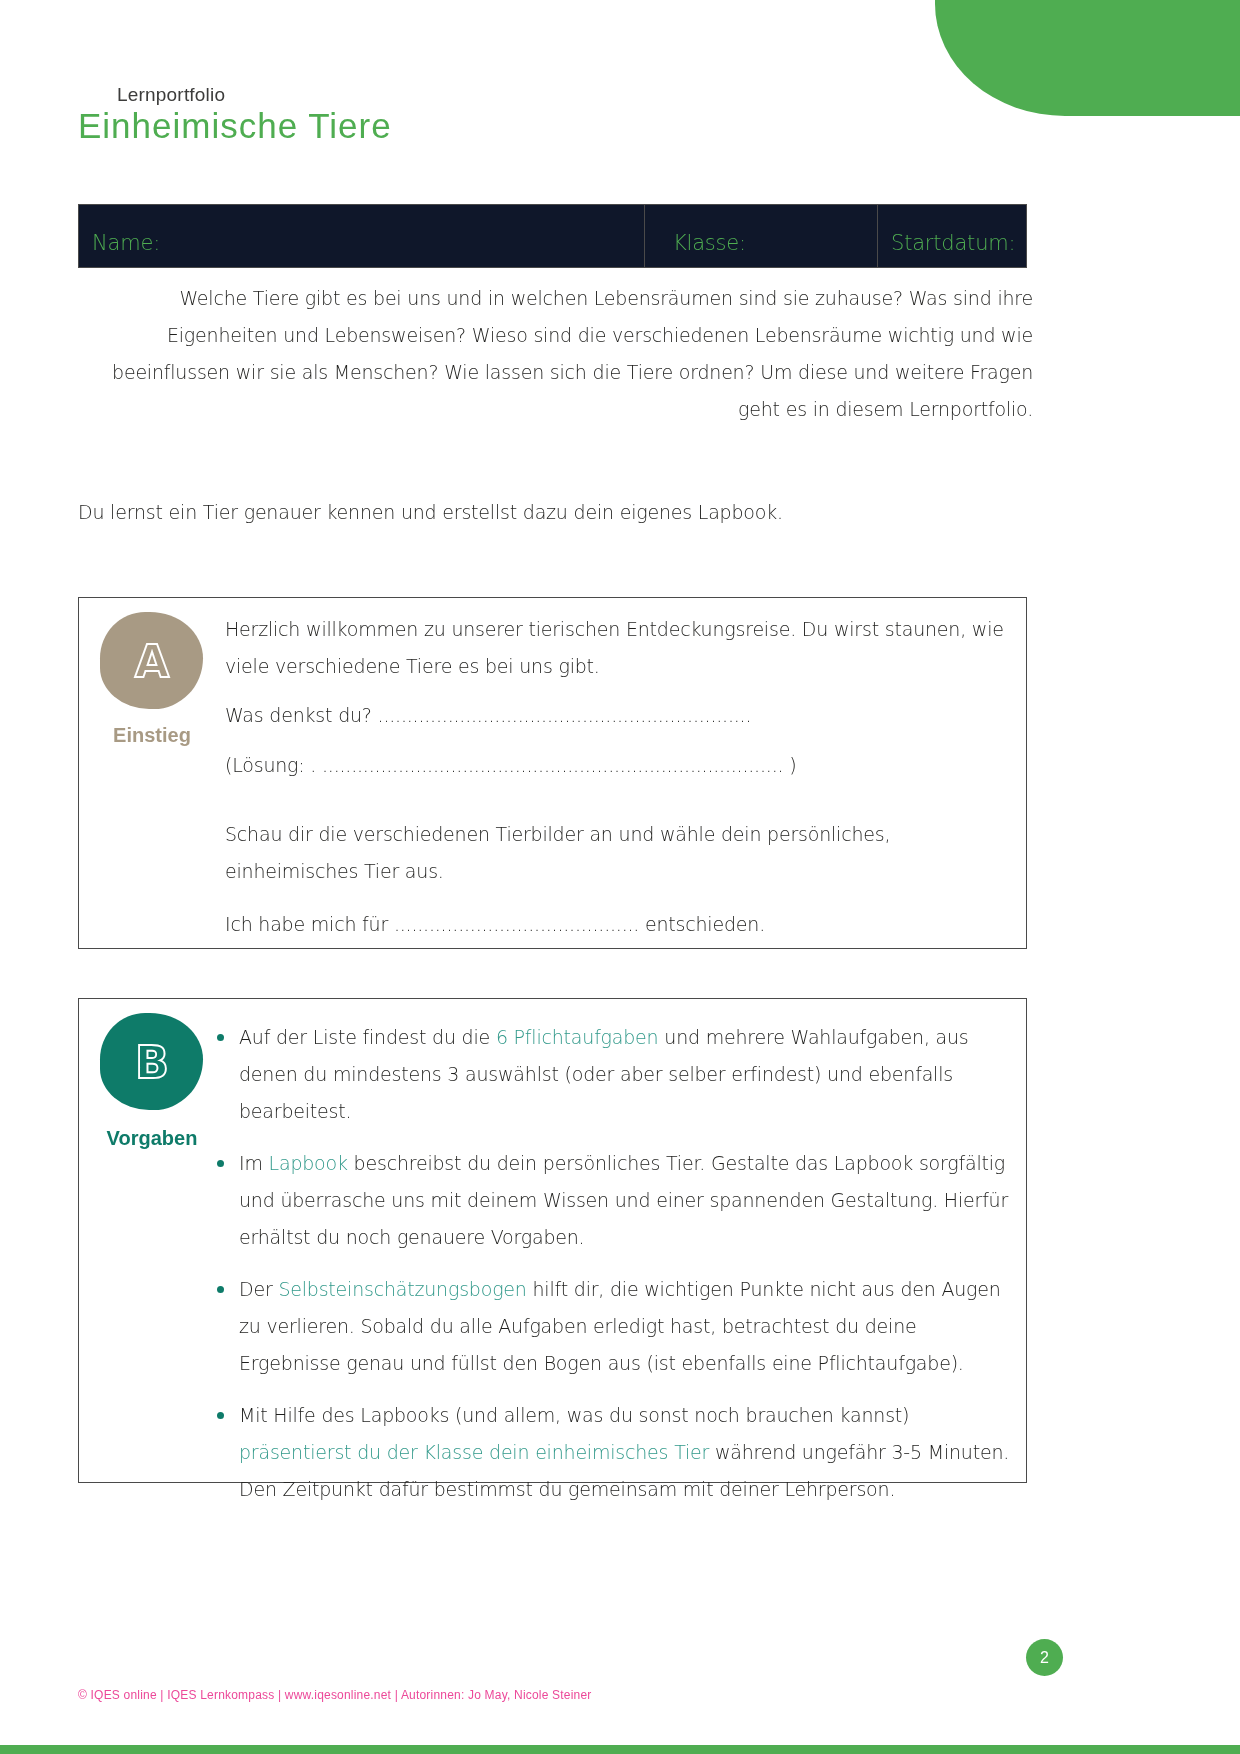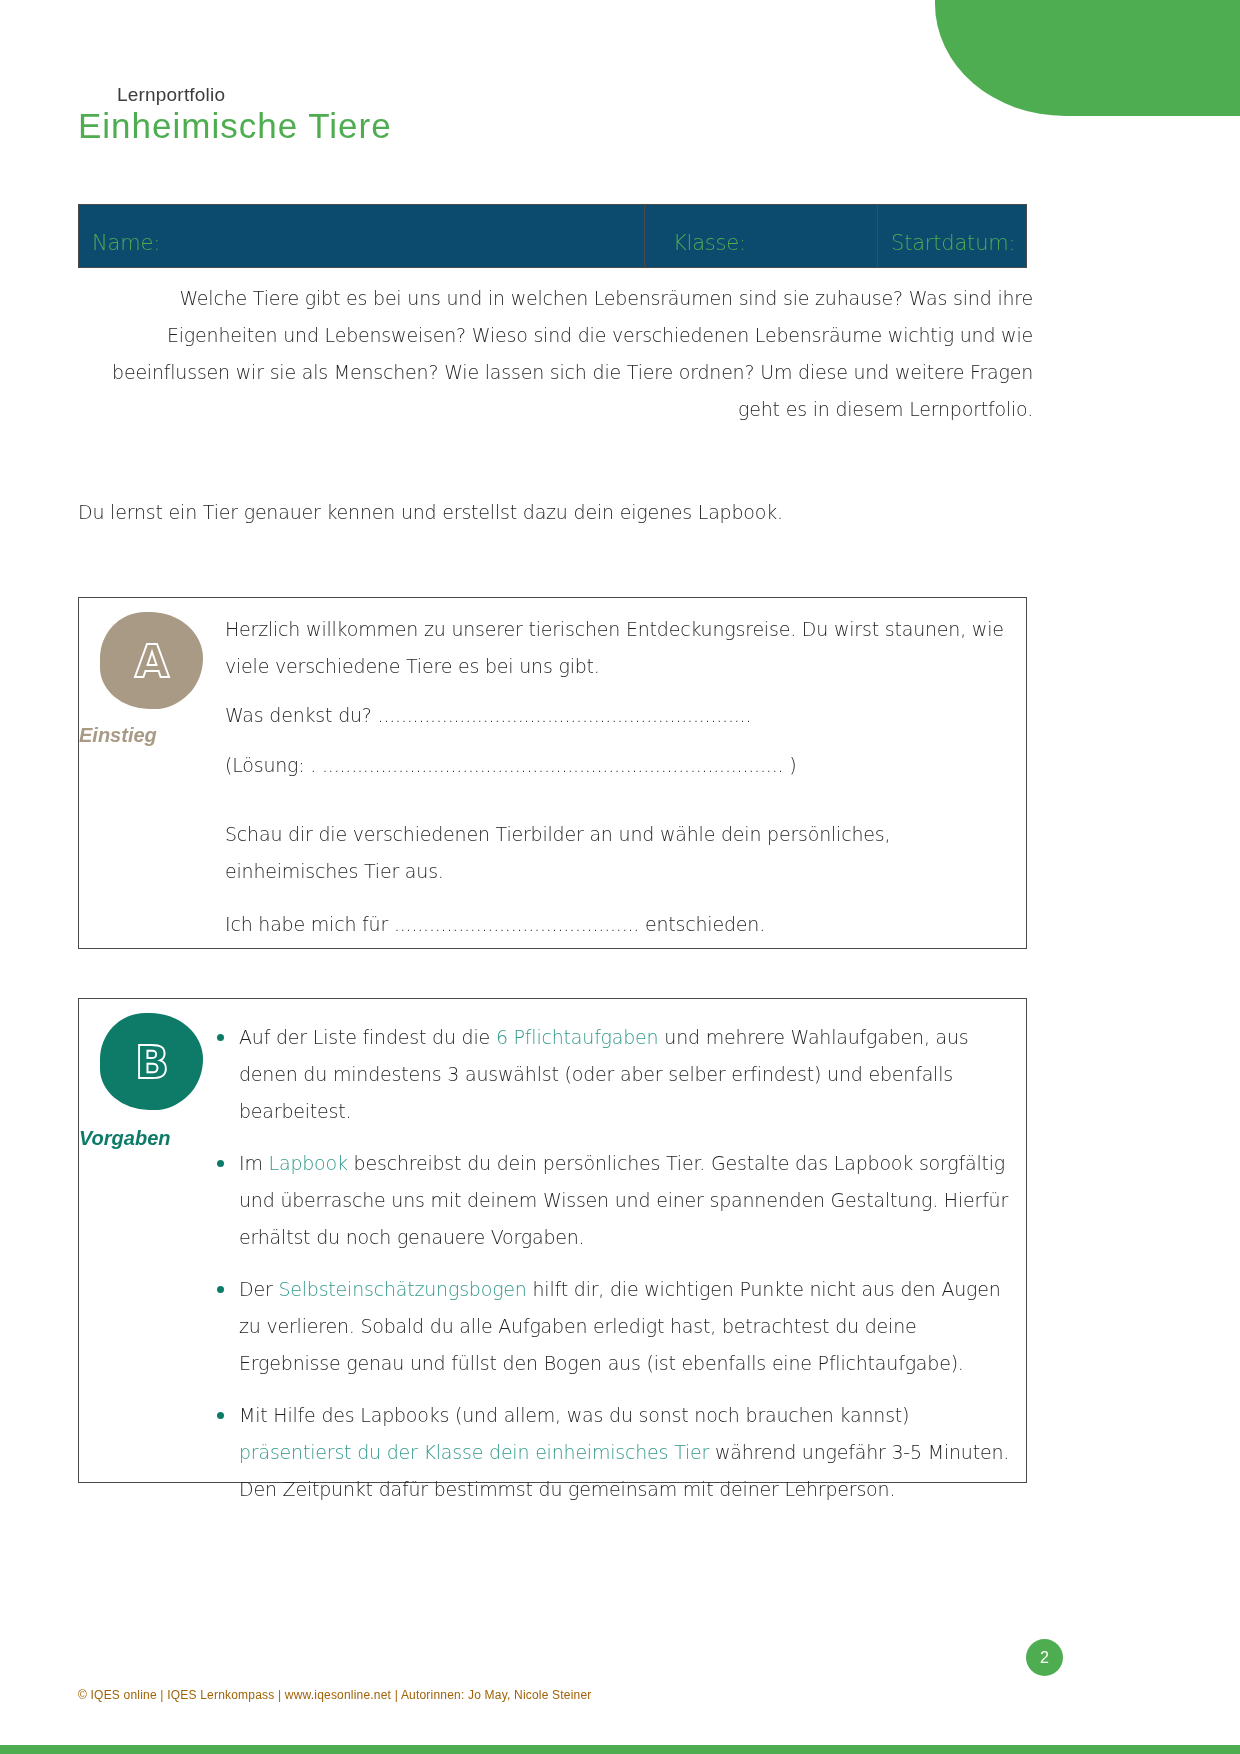--- a/index.html
+++ b/index.html
@@ -42,21 +42,21 @@
     font-stretch:condensed;
     letter-spacing:-0.2px;
     color:var(--ink);
   }
   
   .info-table{
     position:absolute;left:78px;top:204px;
     width:949px;height:64px;
     display:flex;
     border:1px solid var(--border);
-    background:#0c4a6e;
+    background:#0f172a;
   }
   .info-cell{
     display:flex;align-items:center;
     padding:14px 0 0 13px;
     font-size:21px;color:var(--green);
   }
   .info-cell+.info-cell{border-left:1px solid var(--border);}
   .cell-name{width:565px;}
   .cell-klasse{width:233px;padding-left:28px;}
   .cell-startdatum{flex:1;}
@@ -74,21 +74,21 @@
     position:absolute;left:21px;top:14px;
     width:103px;height:97px;
     border-radius:46% 54% 50% 50% / 50% 50% 55% 45%;
     display:flex;align-items:center;justify-content:center;
   }
   .badge-a{background:var(--taupe);}
   .badge-b{background:var(--teal);}
   .badge svg{width:72px;height:72px;}
   .badge-label{
     position:absolute;left:0;width:146px;
-    text-align:left;font-weight:700;font-size:20px;font-style:italic;
+    text-align:center;font-weight:700;font-size:20px;
   }
   .label-einstieg{top:126px;color:var(--taupe);}
   .label-vorgaben{top:128px;color:var(--teal);}
   .box-content{
     position:absolute;left:146px;top:13px;width:792px;
     font-size:19px;line-height:37px;
   }
   .box-content p{margin:0;}
   .box-content p:nth-child(1){margin-bottom:12px;}
   .box-content p:nth-child(2){margin-bottom:13px;}
@@ -103,21 +103,21 @@
   }
   .bullets li::before{
     content:"";position:absolute;left:6px;top:15px;
     width:7px;height:7px;border-radius:50%;
     background:var(--teal);
   }
   .teal{color:var(--teal-text);}
   
   .footer{
     position:absolute;left:78px;top:1688px;
-    font-size:12px;color:#a16207;letter-spacing:.2px;
+    font-size:12px;color:#ec4899;letter-spacing:.2px;
   }
   .page-badge{
     position:absolute;left:1026px;top:1639px;
     width:37px;height:37px;border-radius:50%;
     background:var(--green);color:#fff;
     display:flex;align-items:center;justify-content:center;
     font-size:16px;
   }
   .bottom-bar{
     position:absolute;left:0;bottom:0;

